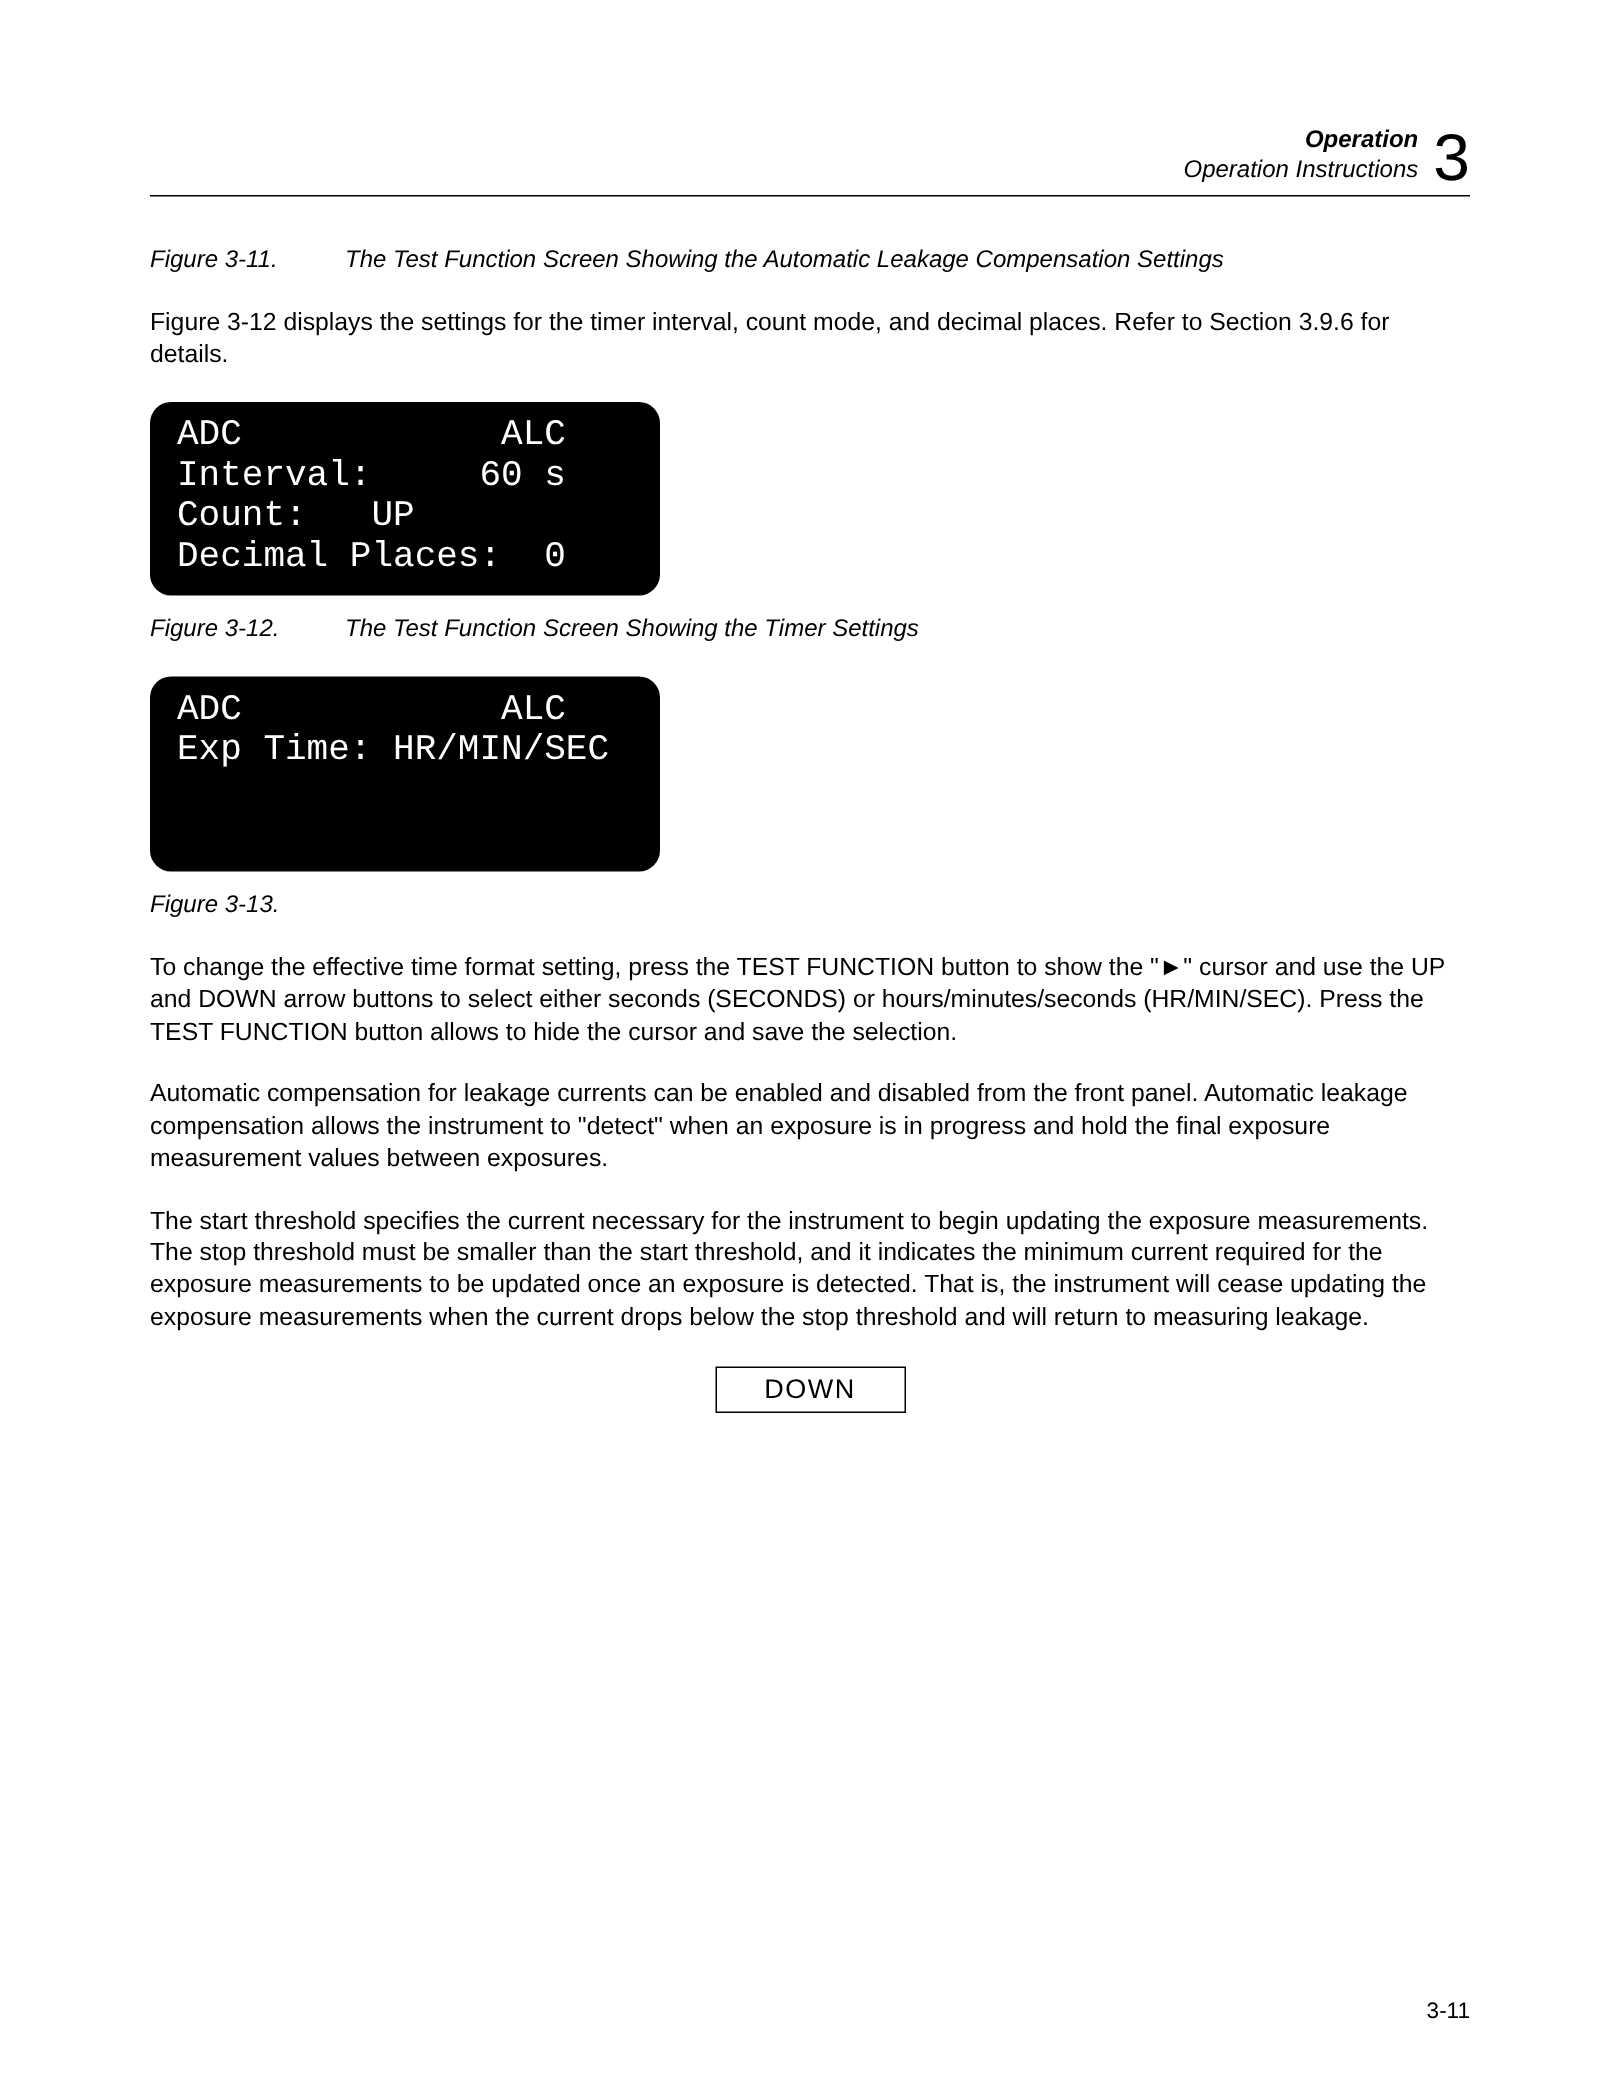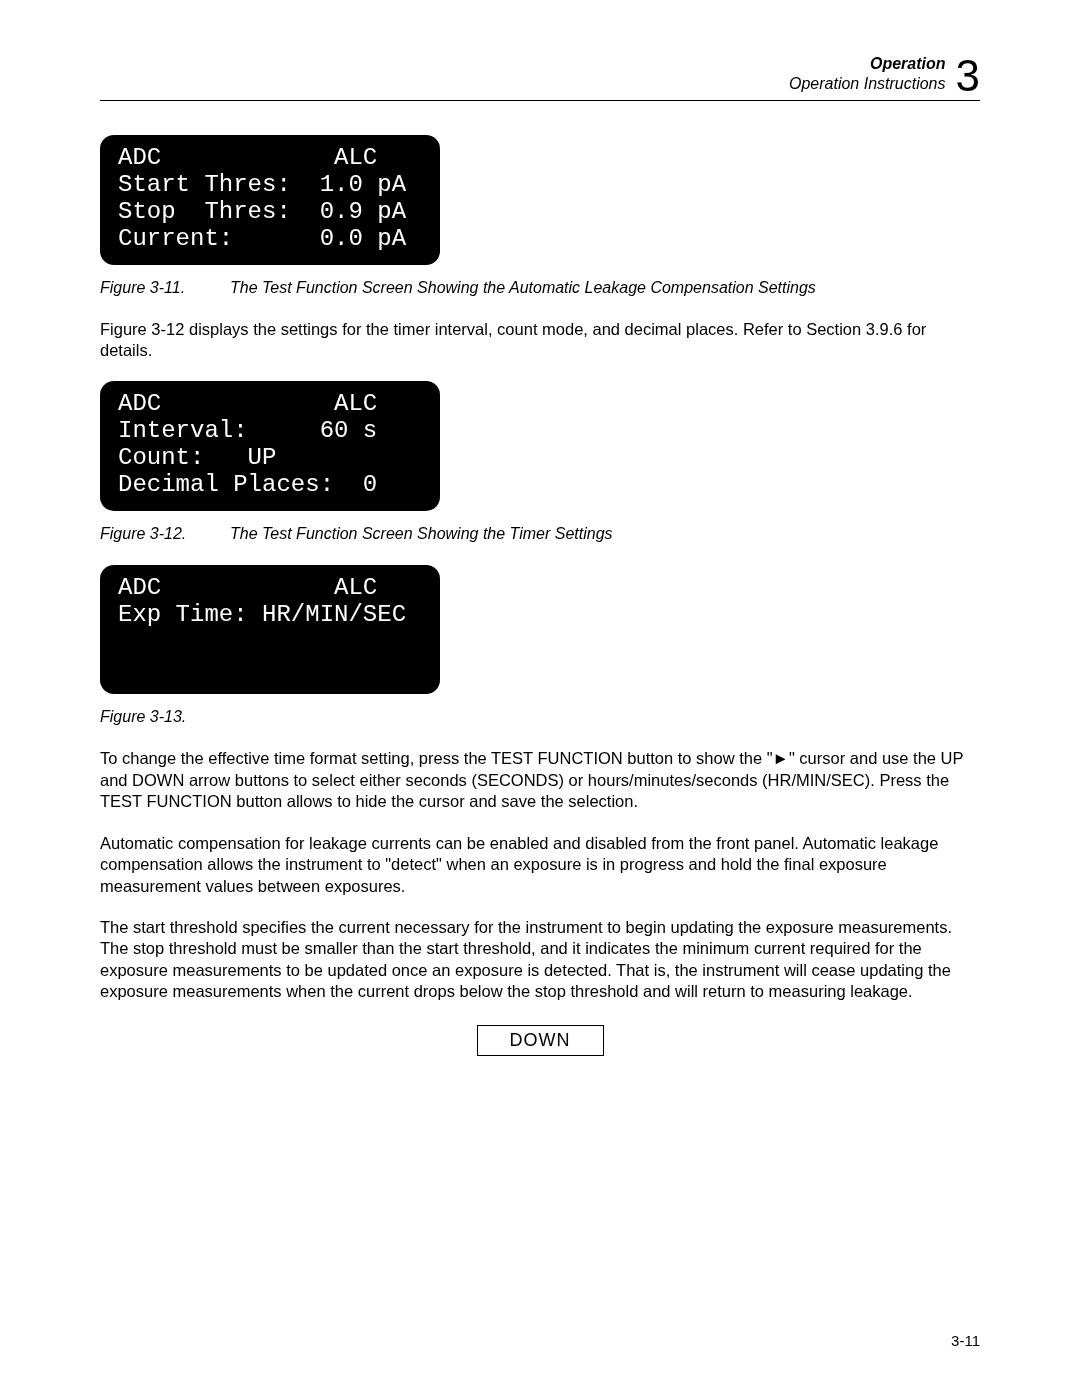--- a/index.html
+++ b/index.html
@@ -7,21 +7,21 @@
     padding: 0;
     background: #fff;
     font-family: Arial, Helvetica, sans-serif;
     color: #000;
   }
   .page {
     width: 1080px;
     height: 1397px;
     position: relative;
     box-sizing: border-box;
-    padding: 54px 100px 40px 100px;
+    padding: 84px 100px 40px 100px;
   }
   .header {
     display: flex;
     justify-content: flex-end;
     align-items: flex-end;
     border-bottom: 1.5px solid #000;
     padding-bottom: 6px;
     margin-bottom: 34px;
   }
   .header-text {
@@ -110,24 +110,20 @@
 <div class="page">
 
   <div class="header">
     <div class="header-text">
       <div class="header-top">Operation</div>
       <div class="header-bottom">Operation Instructions</div>
     </div>
     <div class="chapter-num">3</div>
   </div>
 
-  <pre class="lcd"><span>ADC            ALC</span>
-<span>Start Thres:  1.0 pA</span>
-<span>Stop  Thres:  0.9 pA</span>
-<span>Current:      0.0 pA</span></pre>
 
   <div class="caption">
     <span class="fig-label">Figure 3-11.</span>
     <span>The Test Function Screen Showing the Automatic Leakage Compensation Settings</span>
   </div>
 
   <p class="body-text">Figure 3-12 displays the settings for the timer interval, count mode, and decimal places.  Refer to Section 3.9.6 for details.</p>
 
   <pre class="lcd"><span>ADC            ALC</span>
 <span>Interval:     60 s</span>

